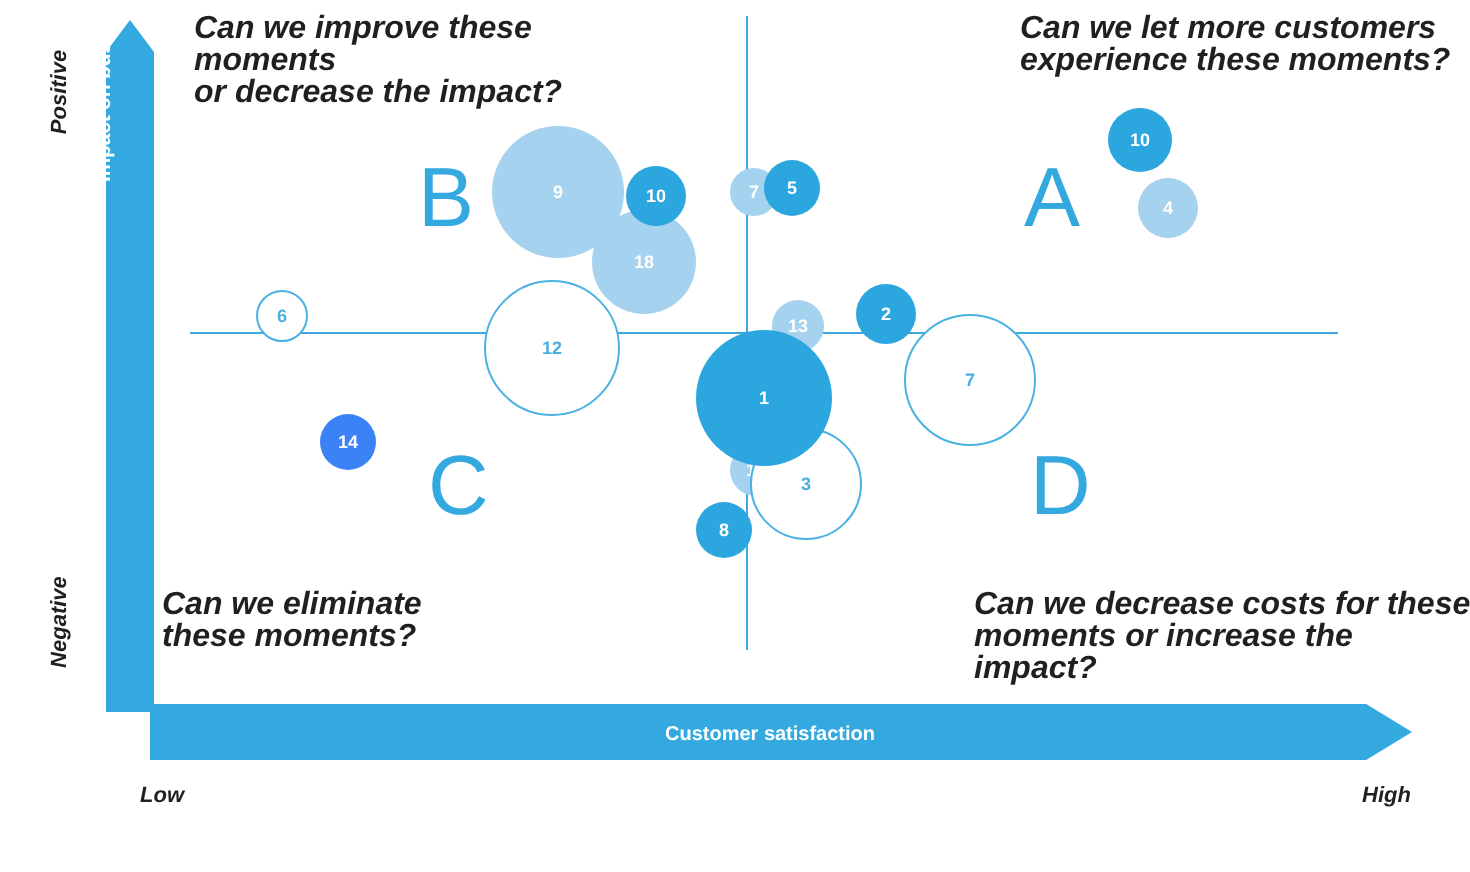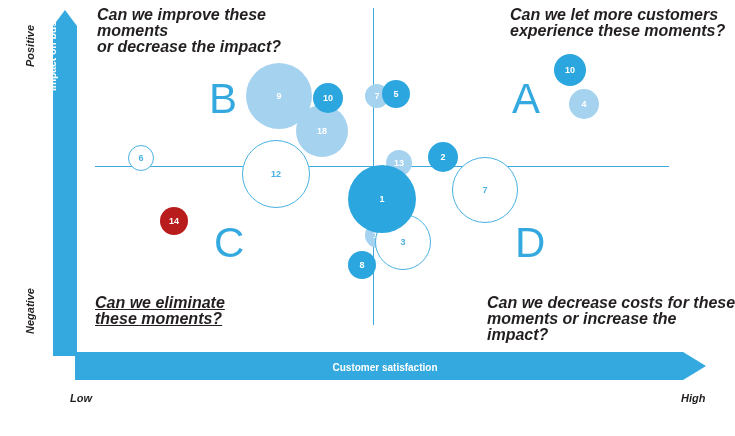--- a/index.html
+++ b/index.html
@@ -77,21 +77,21 @@
     position: absolute;
     font-size: 16px;
     font-style: italic;
     font-weight: bold;
     color: #231f20;
     line-height: 16px;
     white-space: pre-line;
   }
   #q-b { left: 97px;  top: 7px;   width: 230px; }
   #q-a { left: 510px; top: 7px;   width: 230px; }
-  #q-c { left: 95px;  top: 295px; width: 230px; text-decoration: underline; }
+  #q-c { left: 81px;  top: 295px; width: 230px; }
   #q-d { left: 487px; top: 295px; width: 250px; }
 
   
   .quad-letter {
     position: absolute;
     font-size: 42px;
     color: #34a9e0;
     font-weight: normal;
     line-height: 42px;
     font-family: "Liberation Sans", sans-serif;
@@ -164,21 +164,21 @@
   <div id="bubble-layer">
       <div class="bubble light" style="left: 246px; top: 63px; width: 66px; height: 66px; background: rgb(165, 210, 239);">
         <span class="lbl">9</span>
       </div>
       <div class="bubble light" style="left: 296px; top: 105px; width: 52px; height: 52px; background: rgb(165, 210, 239);">
         <span class="lbl">18</span>
       </div>
       <div class="bubble light" style="left: 569px; top: 89px; width: 30px; height: 30px; background: rgb(165, 210, 239);">
         <span class="lbl">4</span>
       </div>
-      <div class="bubble light" style="left: 160px; top: 207px; width: 28px; height: 28px; background: #b91c1c;">
+      <div class="bubble light" style="left: 160px; top: 207px; width: 28px; height: 28px; background: #3b82f6;">
         <span class="lbl">14</span>
       </div>
       <div class="bubble light" style="left: 386px; top: 150px; width: 26px; height: 26px; background: rgb(165, 210, 239);">
         <span class="lbl">13</span>
       </div>
       <div class="bubble light" style="left: 365px; top: 222px; width: 26px; height: 26px; background: rgb(165, 210, 239);">
         <span class="lbl">17</span>
       </div>
       <div class="bubble light" style="left: 365px; top: 84px; width: 24px; height: 24px; background: rgb(165, 210, 239);">
         <span class="lbl">7</span>

